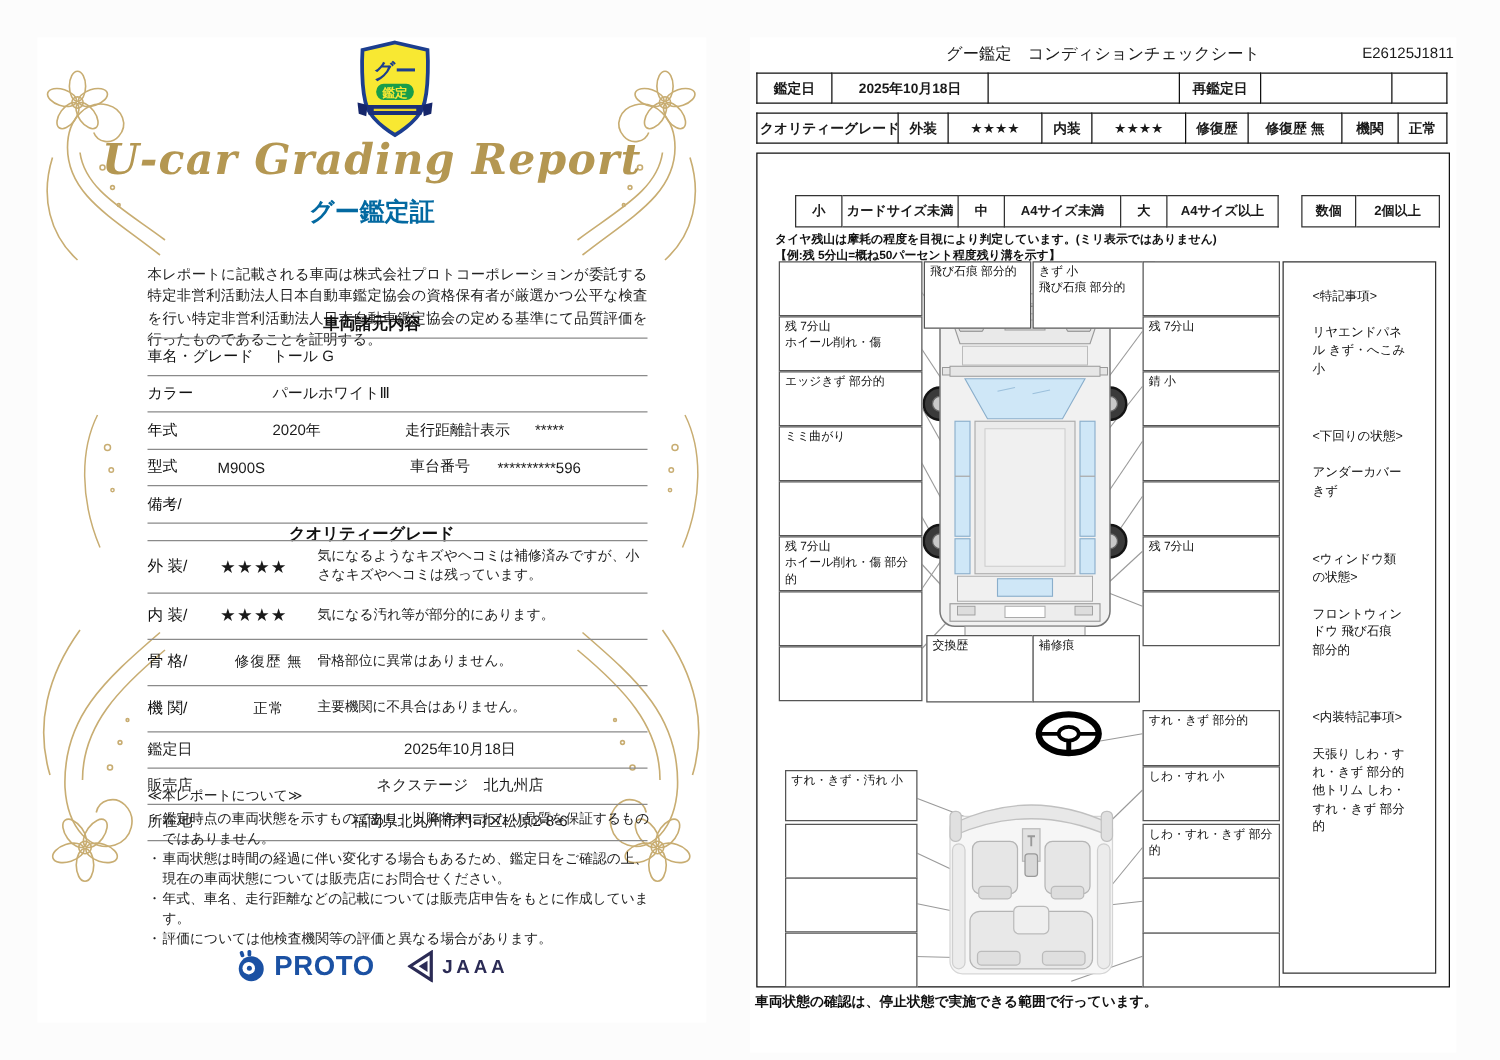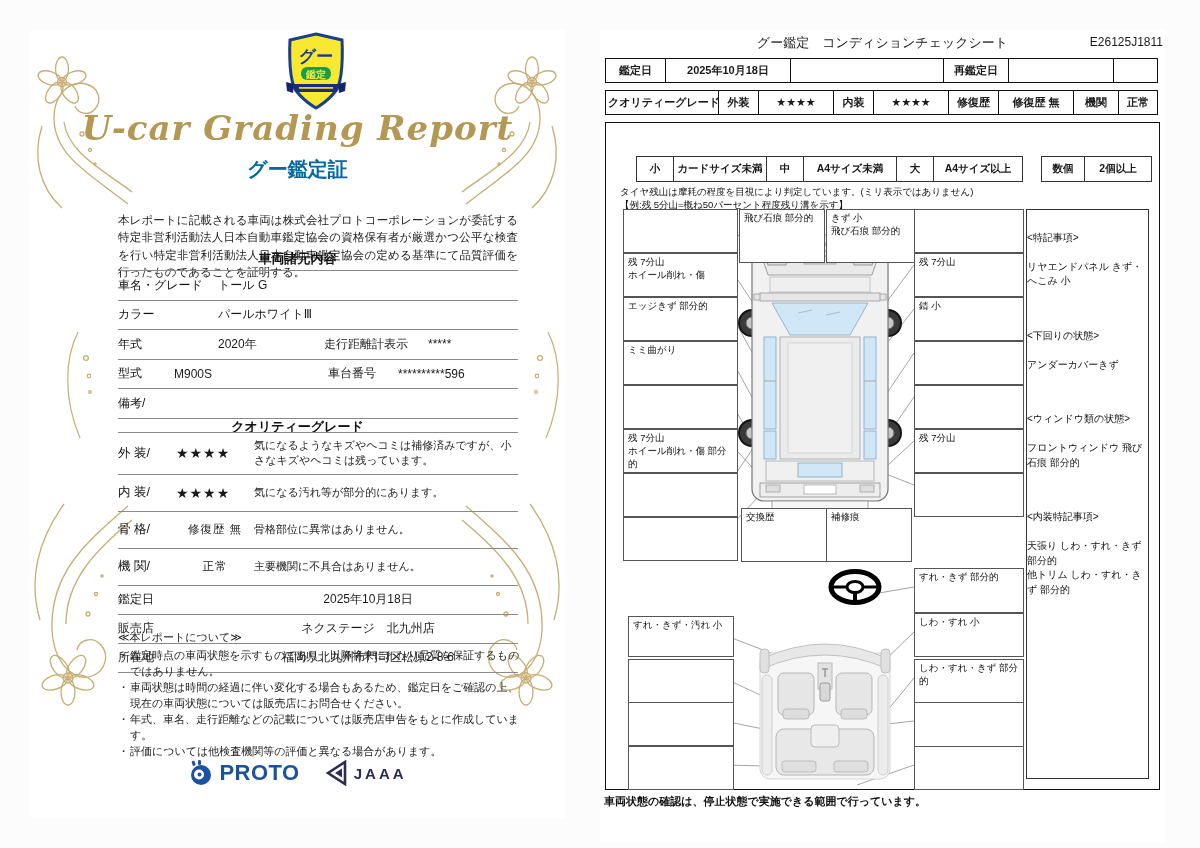--- a/index.html
+++ b/index.html
@@ -51,25 +51,25 @@
   table.hdr{border-collapse:collapse;table-layout:fixed;}
   table.hdr td{border:1.5px solid #111;font-size:11px;font-weight:bold;text-align:center;
                height:23px;padding:0 2px;overflow:hidden;white-space:nowrap;}
   .bigbox{left:5px;top:92px;width:553px;height:666px;border:1.5px solid #111;}
   .bb-head{position:absolute;left:0;top:0;width:100%;height:25px;border-bottom:1.5px solid #111;
            display:flex;align-items:center;justify-content:center;font-size:12px;font-weight:bold;}
   .legend{position:absolute;display:flex;}
   .legend .lc{border:1.2px solid #333;border-left:none;height:24px;display:flex;align-items:center;
               justify-content:center;font-size:10.5px;font-weight:bold;}
   .legend .lc:first-child{border-left:1.2px solid #333;}
-  .tire{position:absolute;left:14px;top:63px;font-size:9.5px;font-weight:normal;line-height:1.35;color:#111;}
+  .tire{position:absolute;left:14px;top:63px;font-size:9.5px;font-weight:bold;line-height:1.35;color:#111;}
   .anno{position:absolute;border:1px solid #555;background:#fff;padding:2px 4px;
         font-size:9.5px;line-height:1.35;color:#111;white-space:pre-line;overflow:hidden;}
   .panel{position:absolute;left:420px;top:86px;width:123px;height:570px;border:1.5px solid #333;
-         padding:6px 0;font-size:10px;line-height:1.45;color:#111;box-sizing:border-box;}
+         padding:6px 23px;font-size:10px;line-height:1.45;color:#111;box-sizing:border-box;}
   .panel .sect{margin-bottom:11px;white-space:pre-line;}
   .r-footer{left:4px;top:764px;font-size:11px;font-weight:bold;color:#111;}
   svg{display:block;}
 </style>
 </head>
 <body>
 
 <div id="leftPage" class="page">
 
   <svg class="abs" style="left:-6px;top:8px" width="112" height="172" viewBox="0 0 112 172">

